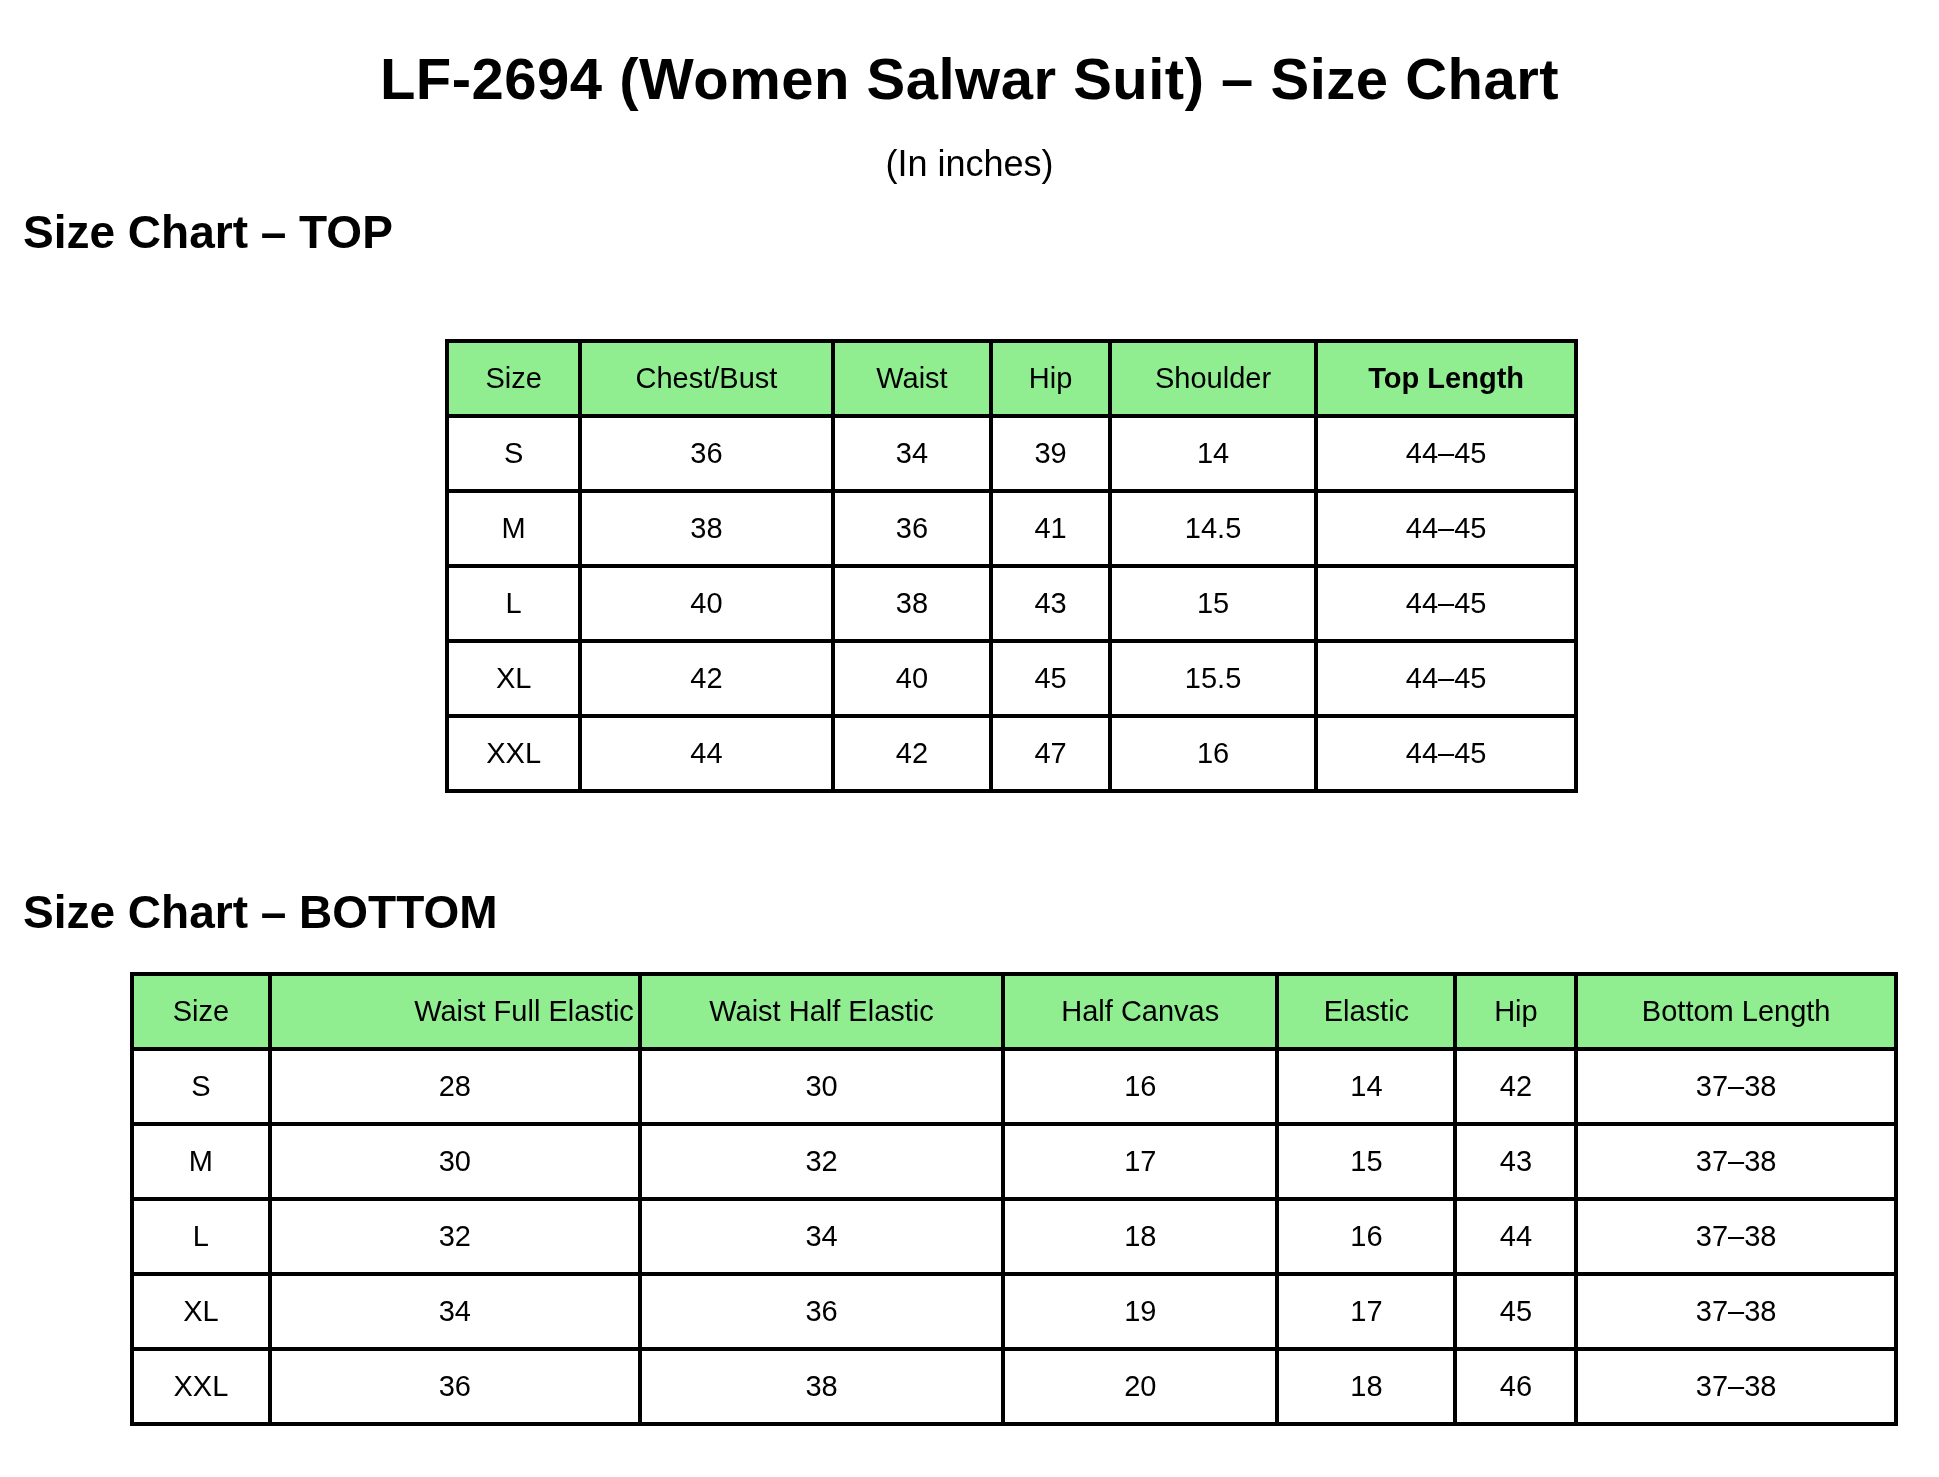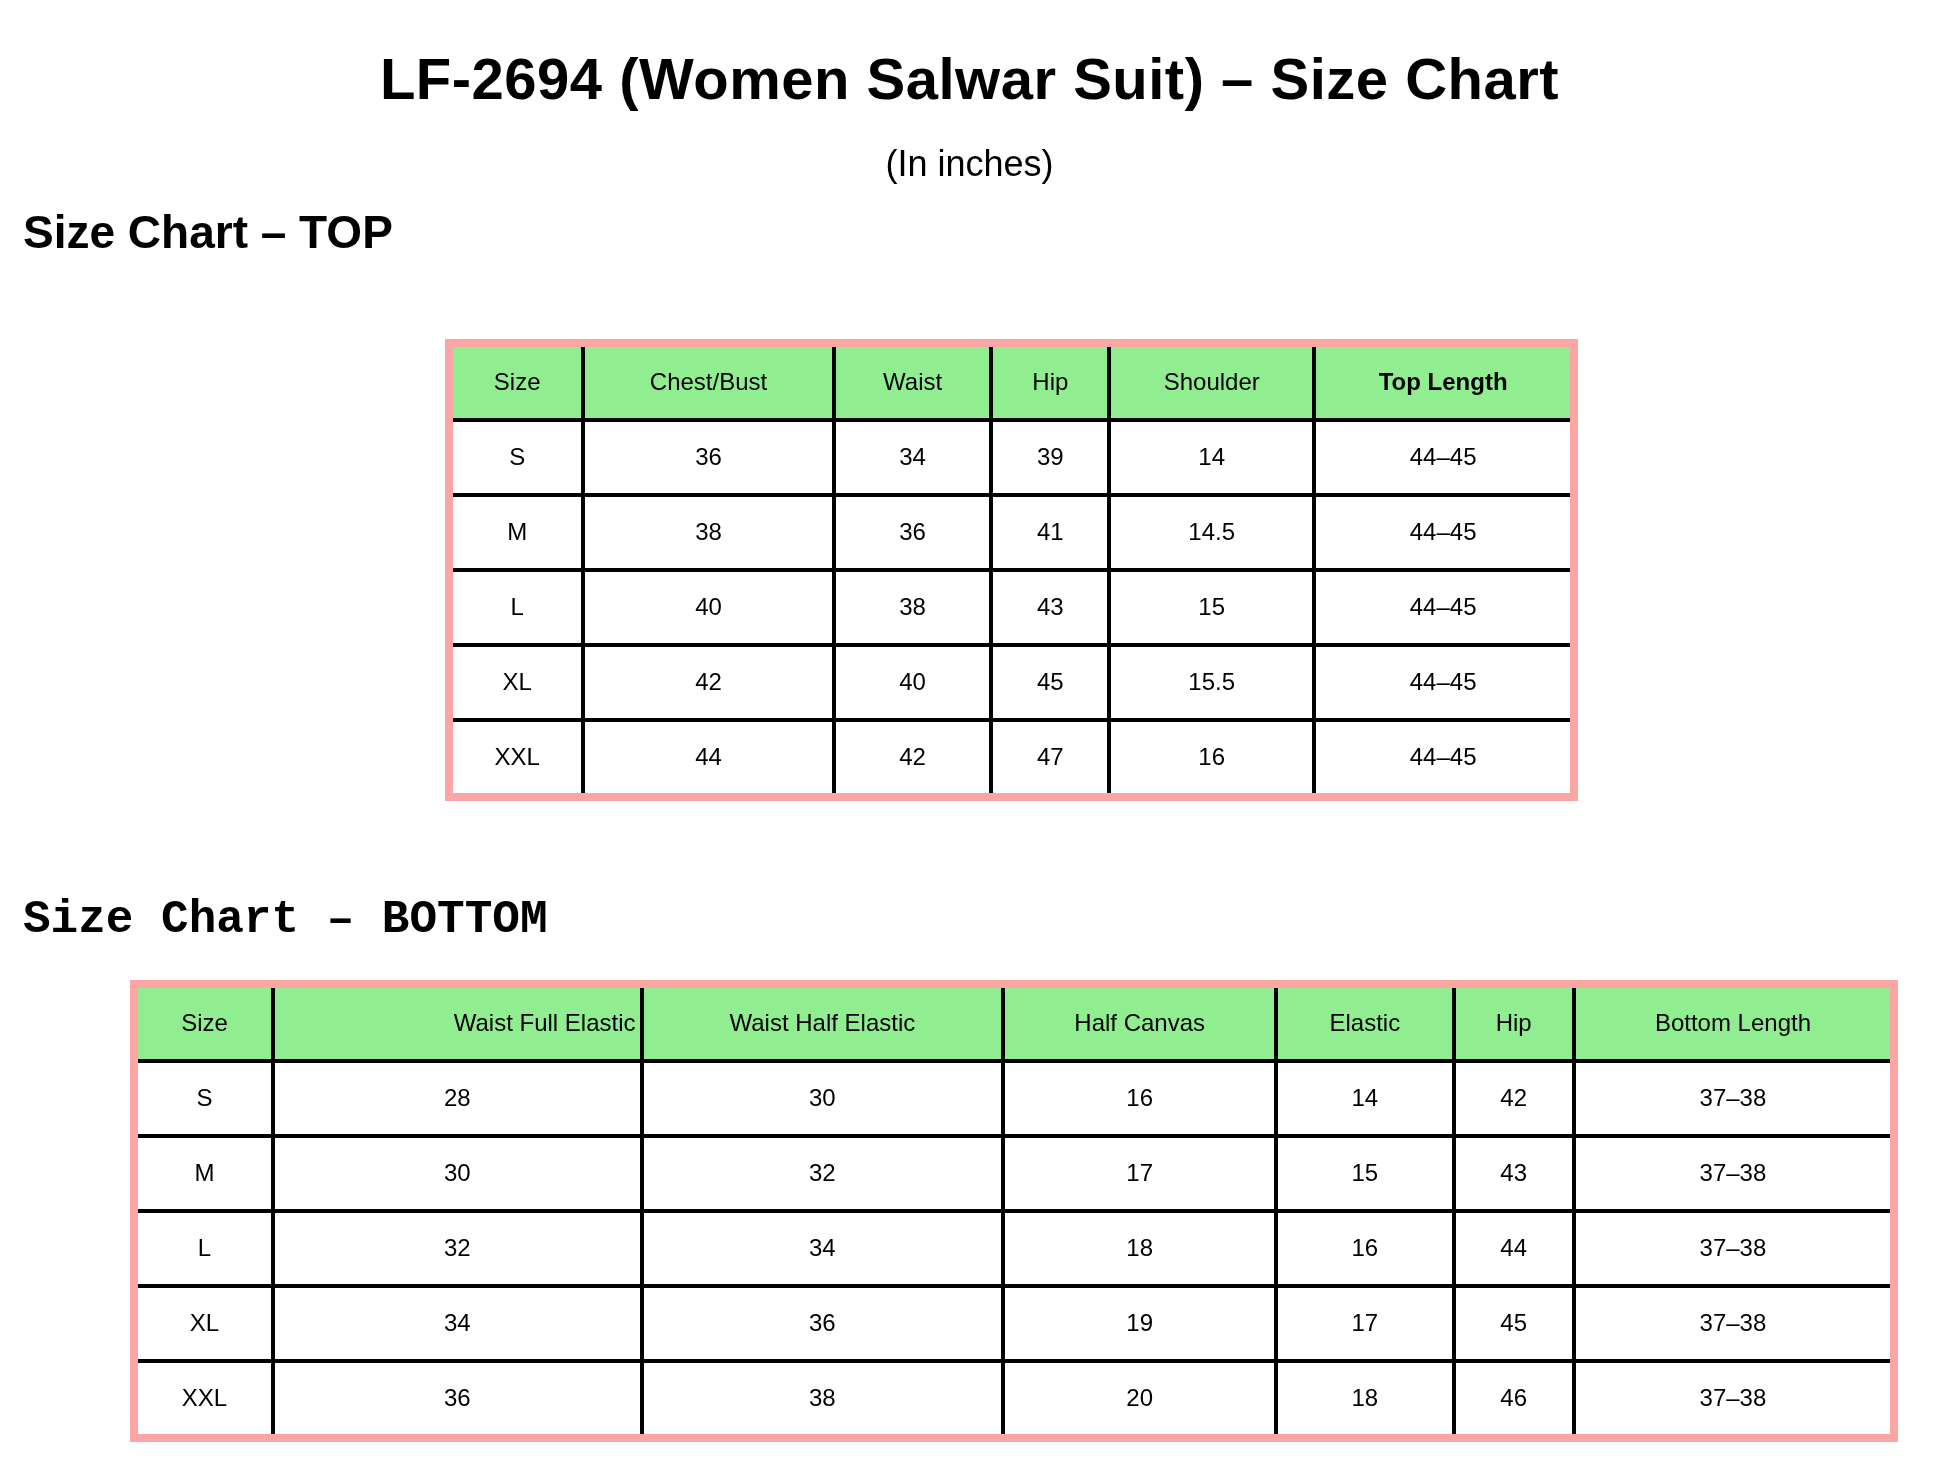--- a/index.html
+++ b/index.html
@@ -31,27 +31,27 @@
     line-height: 1.15;
     text-align: center;
   }
   .section-heading {
     margin: 0 0 0 23px;
     font-size: 46px;
     font-weight: bold;
     line-height: 1.15;
   }
   .heading-top { margin-top: 22px; }
-  .heading-bottom { margin-top: 93px; font-family: Liberation Mono, monospace; }
+  .heading-bottom { margin-top: 93px; }
 
   table.size-table {
     border-collapse: collapse;
     table-layout: fixed;
-    font-size: 24px;
-    border: 8px solid #fca5a5;
+    font-size: 29px;
+    border: 1px solid #fca5a5;
   }
   table.size-table th,
   table.size-table td {
     border: 4px solid #000000;
     height: 71px;
     padding: 0 4px;
     text-align: center;
     vertical-align: middle;
     font-weight: normal;
     overflow: hidden;

